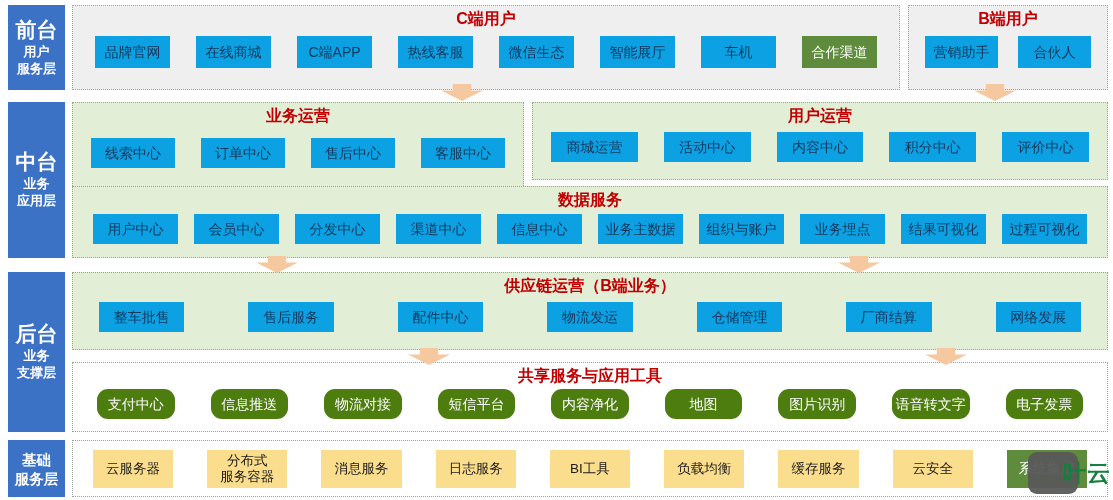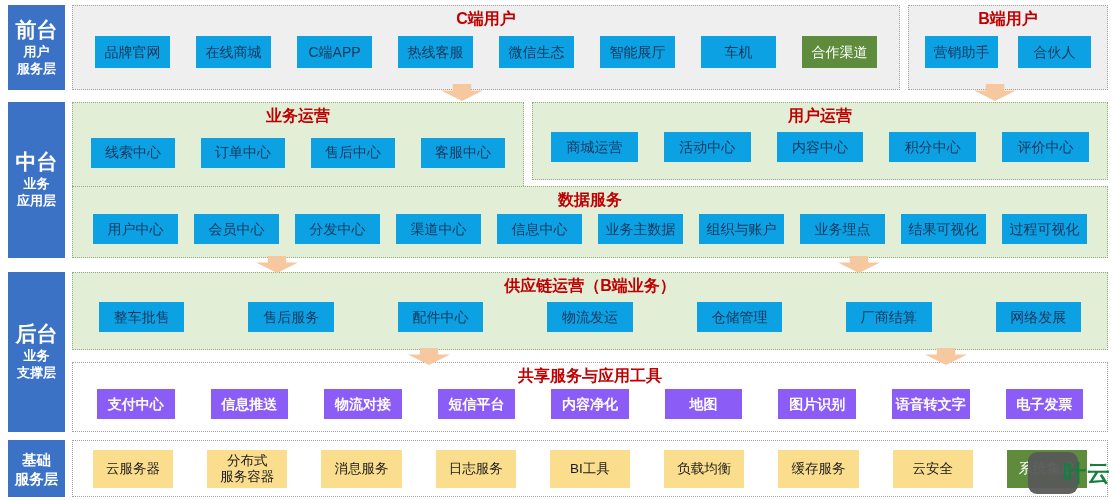--- a/index.html
+++ b/index.html
@@ -24,21 +24,21 @@
   .ptitle{color:#C00000;font-weight:bold;font-size:16px;text-align:center;margin-top:3px;line-height:1.2;}
   .btnrow{display:flex;align-items:center;flex:1;}
   .btn{
     flex:1;height:30px;display:flex;align-items:center;justify-content:center;
     font-size:14px;text-align:center;white-space:pre-line;line-height:1.15;cursor:default;
   }
   .btn.h32{height:32px;}
   .btn.h38{height:38px;}
   .btn.blue  {background:#0BA1E2;color:#16365C;font-weight:500;}
   .btn.greenb{background:#5E8C3C;color:#FFFFFF;font-weight:500;}
-  .btn.grayb {background:#8b5cf6;color:#FFFFFF;font-weight:700;}
+  .btn.grayb {background:#4d7c0f;color:#FFFFFF;font-weight:400;border-radius:11px;}
   .btn.yellow{background:#FBDE8D;color:#1A1A1A;font-weight:500;font-size:13.5px;}
   
   .r-cusers {padding:0 22px;gap:26px;margin-bottom:14px;}
   .r-busers {padding:0 16px;gap:20px;margin-bottom:14px;}
   .r-bizops {padding:0 18px;gap:26px;margin-bottom:10px;}
   .r-userops{padding:0 18px;gap:26px;margin-bottom:10px;}
   .r-data   {padding:0 20px;gap:16px;margin-bottom:8px;}
   .r-supply {padding:0 26px;gap:64px;margin-bottom:10px;}
   .r-shared {padding:0 24px;gap:36px;margin-bottom:8px;}
   .r-infra  {padding:0 20px;gap:34px;}
@@ -91,21 +91,21 @@
   </div>
 
   <div class="panel gray" style="left:908px;top:5px;width:200px;height:85px;">
     <div class="ptitle">B端用户</div>
     <div class="btnrow r-busers">
       <span class="btn blue h32">营销助手</span>
       <span class="btn blue h32">合伙人</span>
     </div>
   </div>
 
-  <div class="panel green" style="left:72px;top:102px;width:452px;height:90px;font-family:Liberation Serif, serif;">
+  <div class="panel green" style="left:72px;top:102px;width:452px;height:90px;">
     <div class="ptitle">业务运营</div>
     <div class="btnrow r-bizops">
       <span class="btn blue">线索中心</span>
       <span class="btn blue">订单中心</span>
       <span class="btn blue">售后中心</span>
       <span class="btn blue">客服中心</span>
     </div>
   </div>
 
   <div class="panel green" style="left:532px;top:102px;width:576px;height:78px;">

